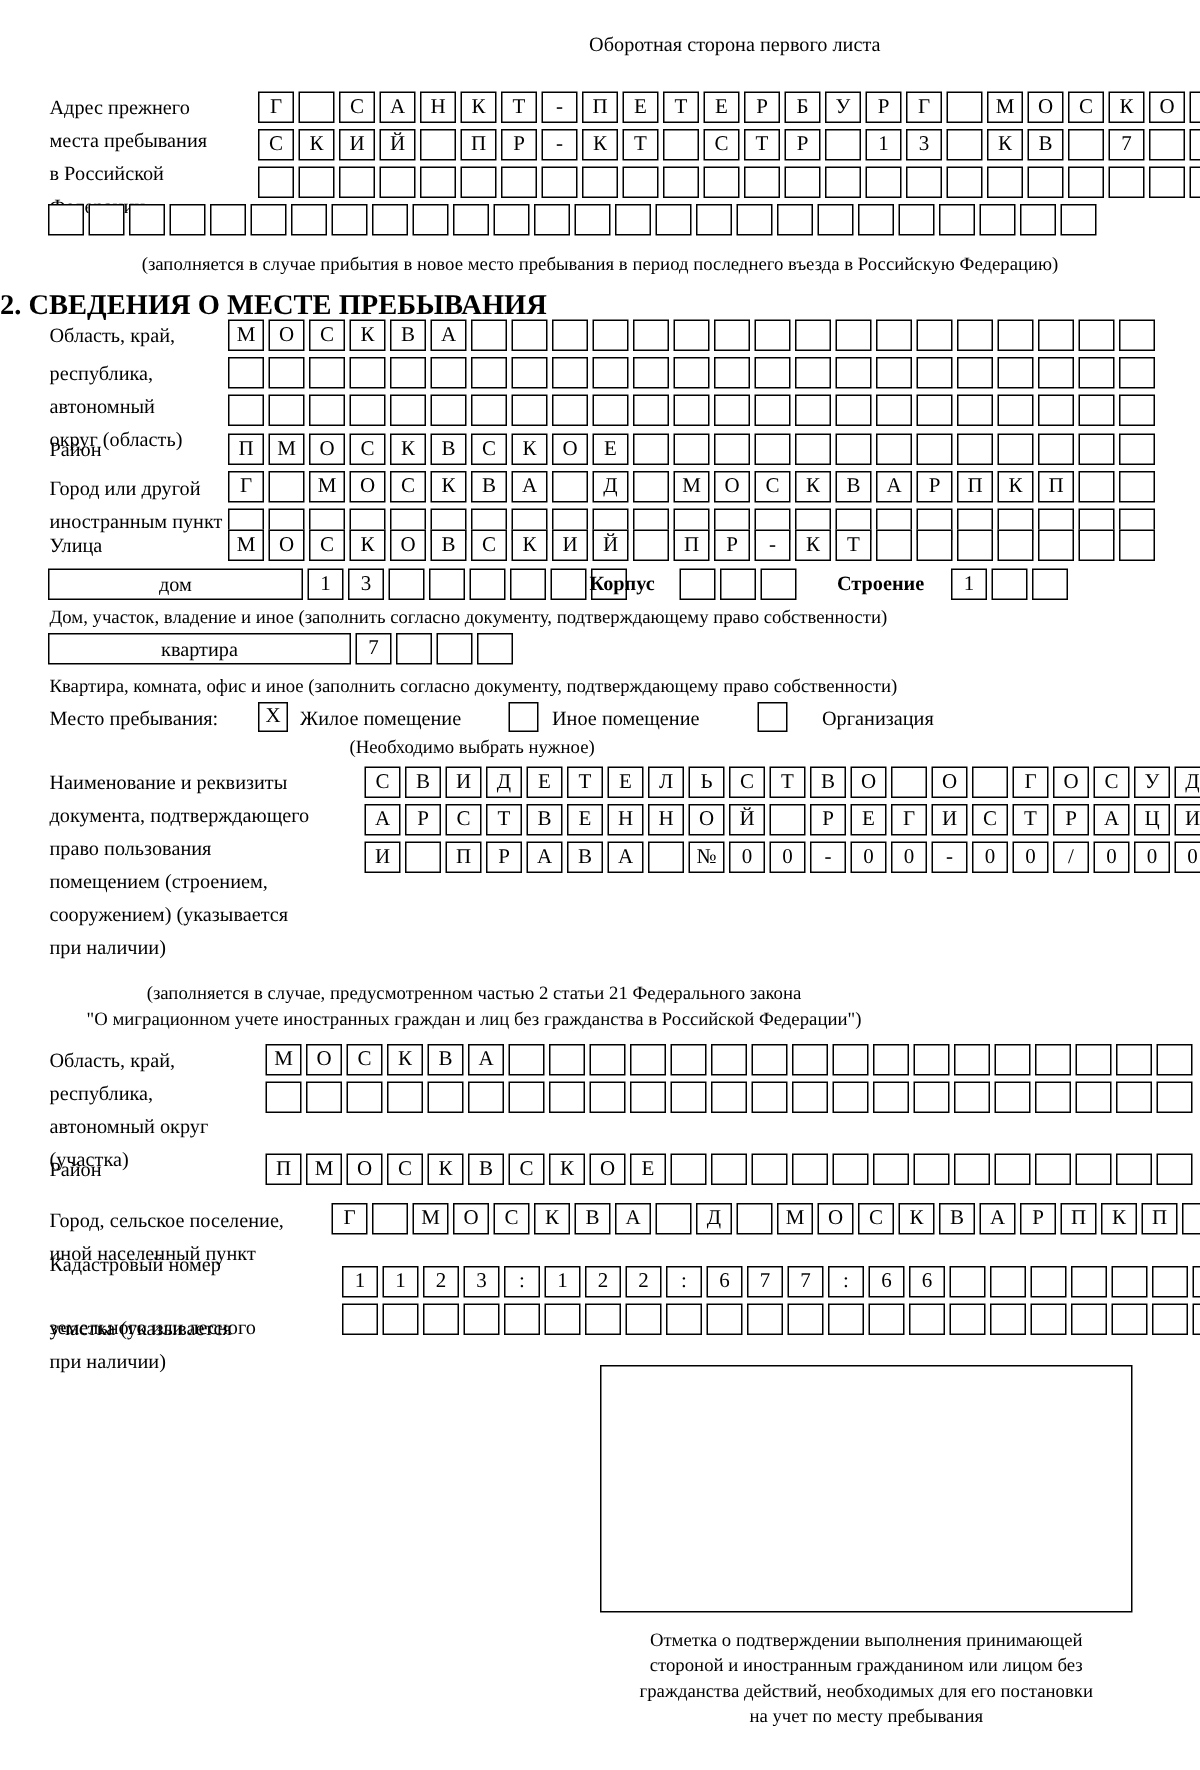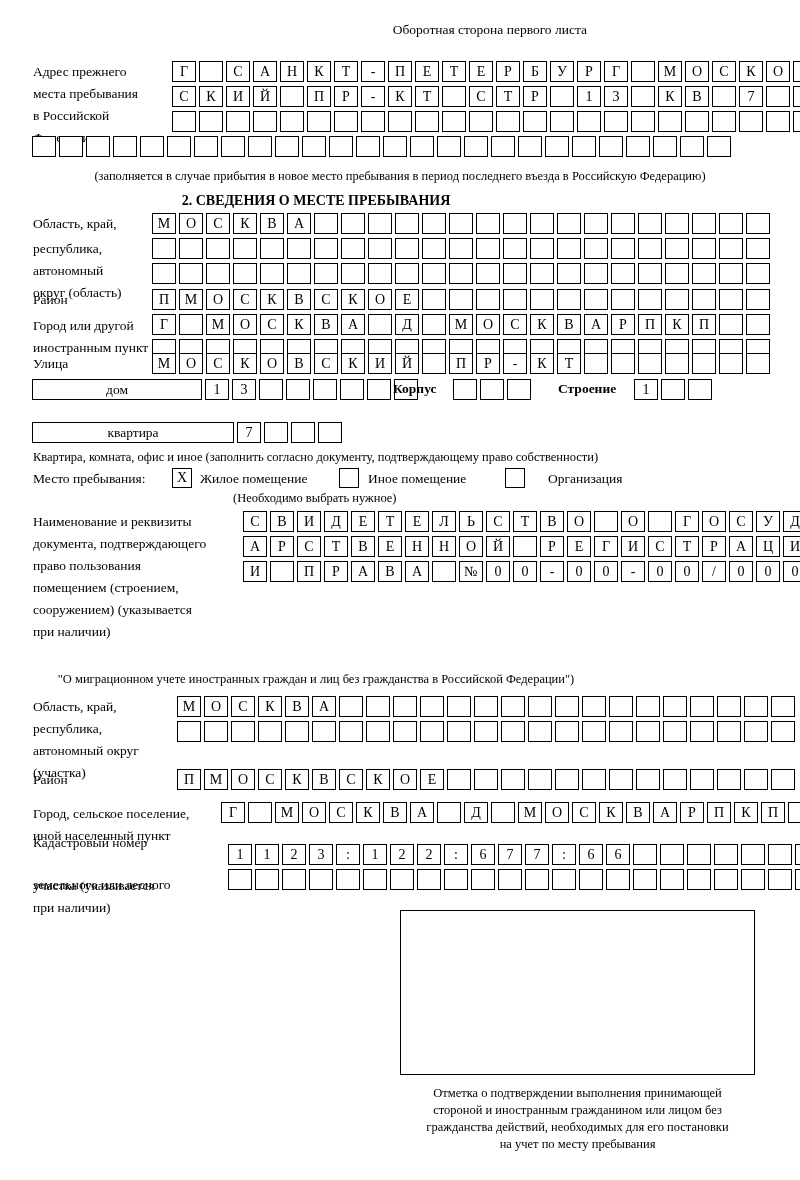--- a/index.html
+++ b/index.html
@@ -29,23 +29,22 @@
   .lbl {
     position: absolute;
     font-size: 13.5px;
     line-height: 18px;
     white-space: nowrap;
   }
   .lbl.small { font-size: 12.5px; }
   .center-title {
     position: absolute;
     width: 100%;
-    text-align: center;
     font-weight: bold;
-    font-size: 14px;
+    font-size: 19px;
   }
   .center-note {
     position: absolute;
     width: 100%;
     text-align: center;
     font-size: 12.5px;
   }
   .boxrow {
     position: absolute;
     display: flex;
@@ -428,20 +427,21 @@
       <div class="cell"></div>
       <div class="cell last"></div>
     </div>
   <div class="inline-label" style="left:558px; top:381px;">Строение</div>
   <div class="boxrow" id="s2-stroenie" style="left:634px; top:379px;">
       <div class="cell">1</div>
       <div class="cell"></div>
       <div class="cell last"></div>
     </div>
 
+  <div class="lbl small" style="left:33px; top:402px;">Дом, участок, владение и иное (заполнить согласно документу, подтверждающему право собственности)</div>
 
   <div class="wide-label-box" style="left:32px; top:422px; width:202px;">квартира</div>
   <div class="boxrow" id="s2-flat" style="left:237px; top:422px;">
       <div class="cell">7</div>
       <div class="cell"></div>
       <div class="cell"></div>
       <div class="cell last"></div>
     </div>
   <div class="lbl small" style="left:33px; top:448px;">Квартира, комната, офис и иное (заполнить согласно документу, подтверждающему право собственности)</div>
 
@@ -530,20 +530,21 @@
       <div class="cell">0</div>
       <div class="cell">-</div>
       <div class="cell">0</div>
       <div class="cell">0</div>
       <div class="cell">/</div>
       <div class="cell">0</div>
       <div class="cell">0</div>
       <div class="cell last">0</div>
     </div>
 
+  <div class="center-note" style="top:655px;">(заполняется в случае, предусмотренном частью 2 статьи 21 Федерального закона</div>
   <div class="center-note" style="top:672px;">"О миграционном учете иностранных граждан и лиц без гражданства в Российской Федерации")</div>
 
   <div class="lbl" style="left:33px; top:698px;">Область, край,</div>
   <div class="lbl" style="left:33px; top:720px;">республика,</div>
   <div class="lbl" style="left:33px; top:742px;">автономный округ</div>
   <div class="lbl" style="left:33px; top:764px;">(участка)</div>
 
   <div class="boxrow" id="fact-region-0" style="left:177px; top:696px;">
       <div class="cell">М</div>
       <div class="cell">О</div>

